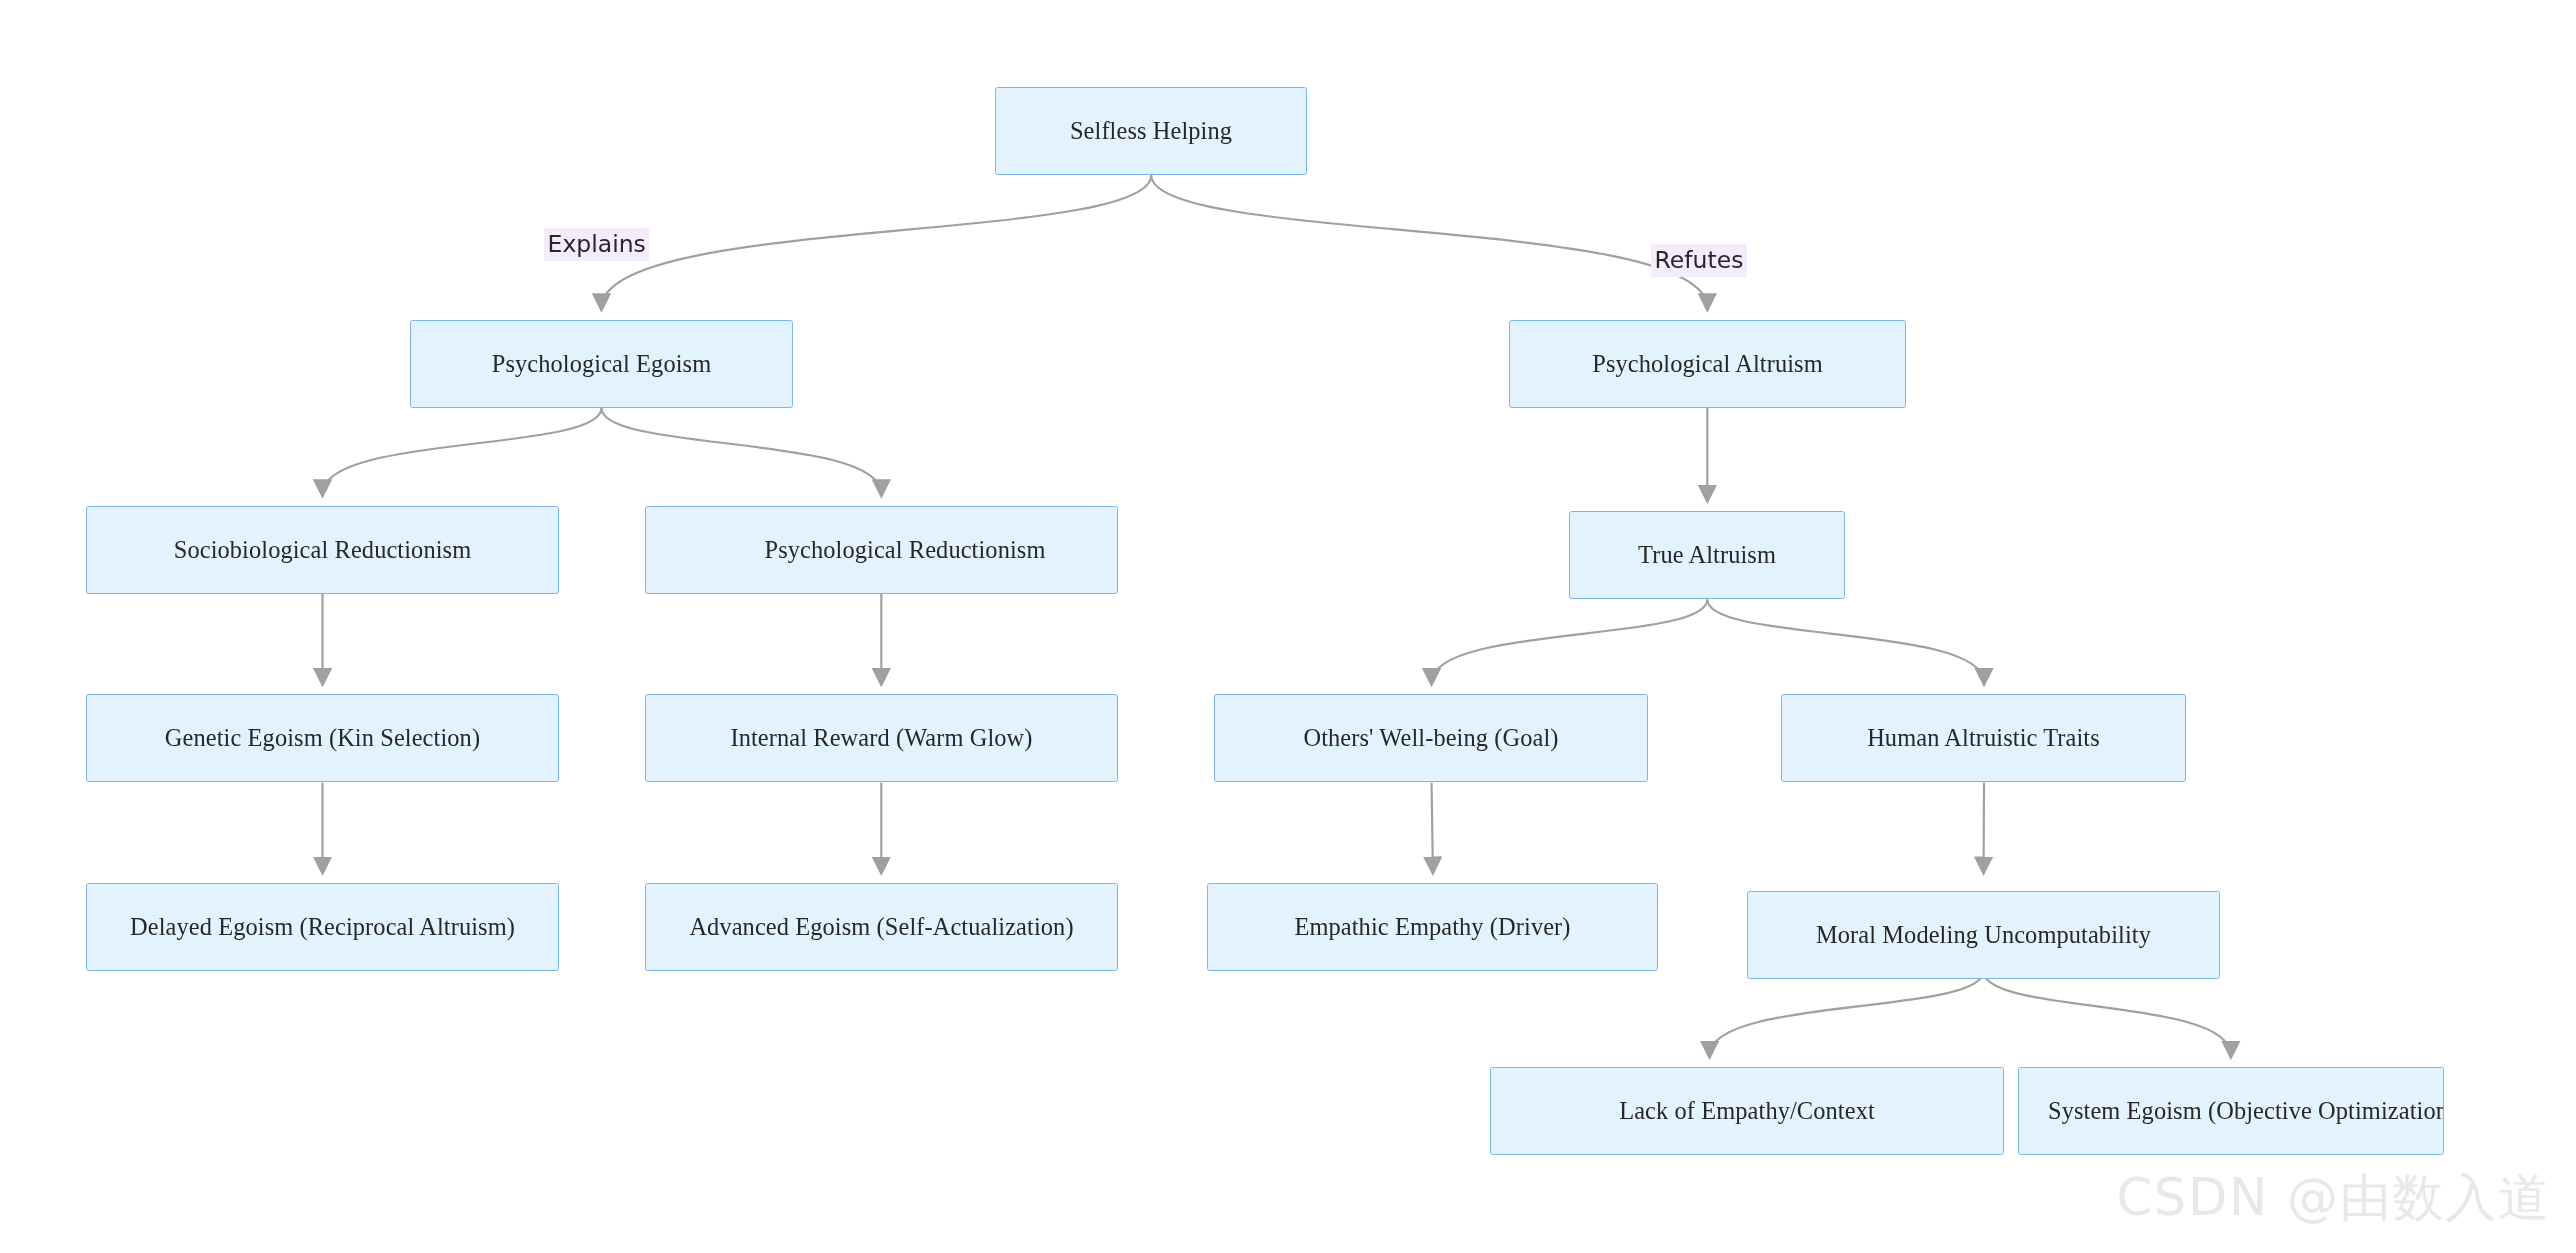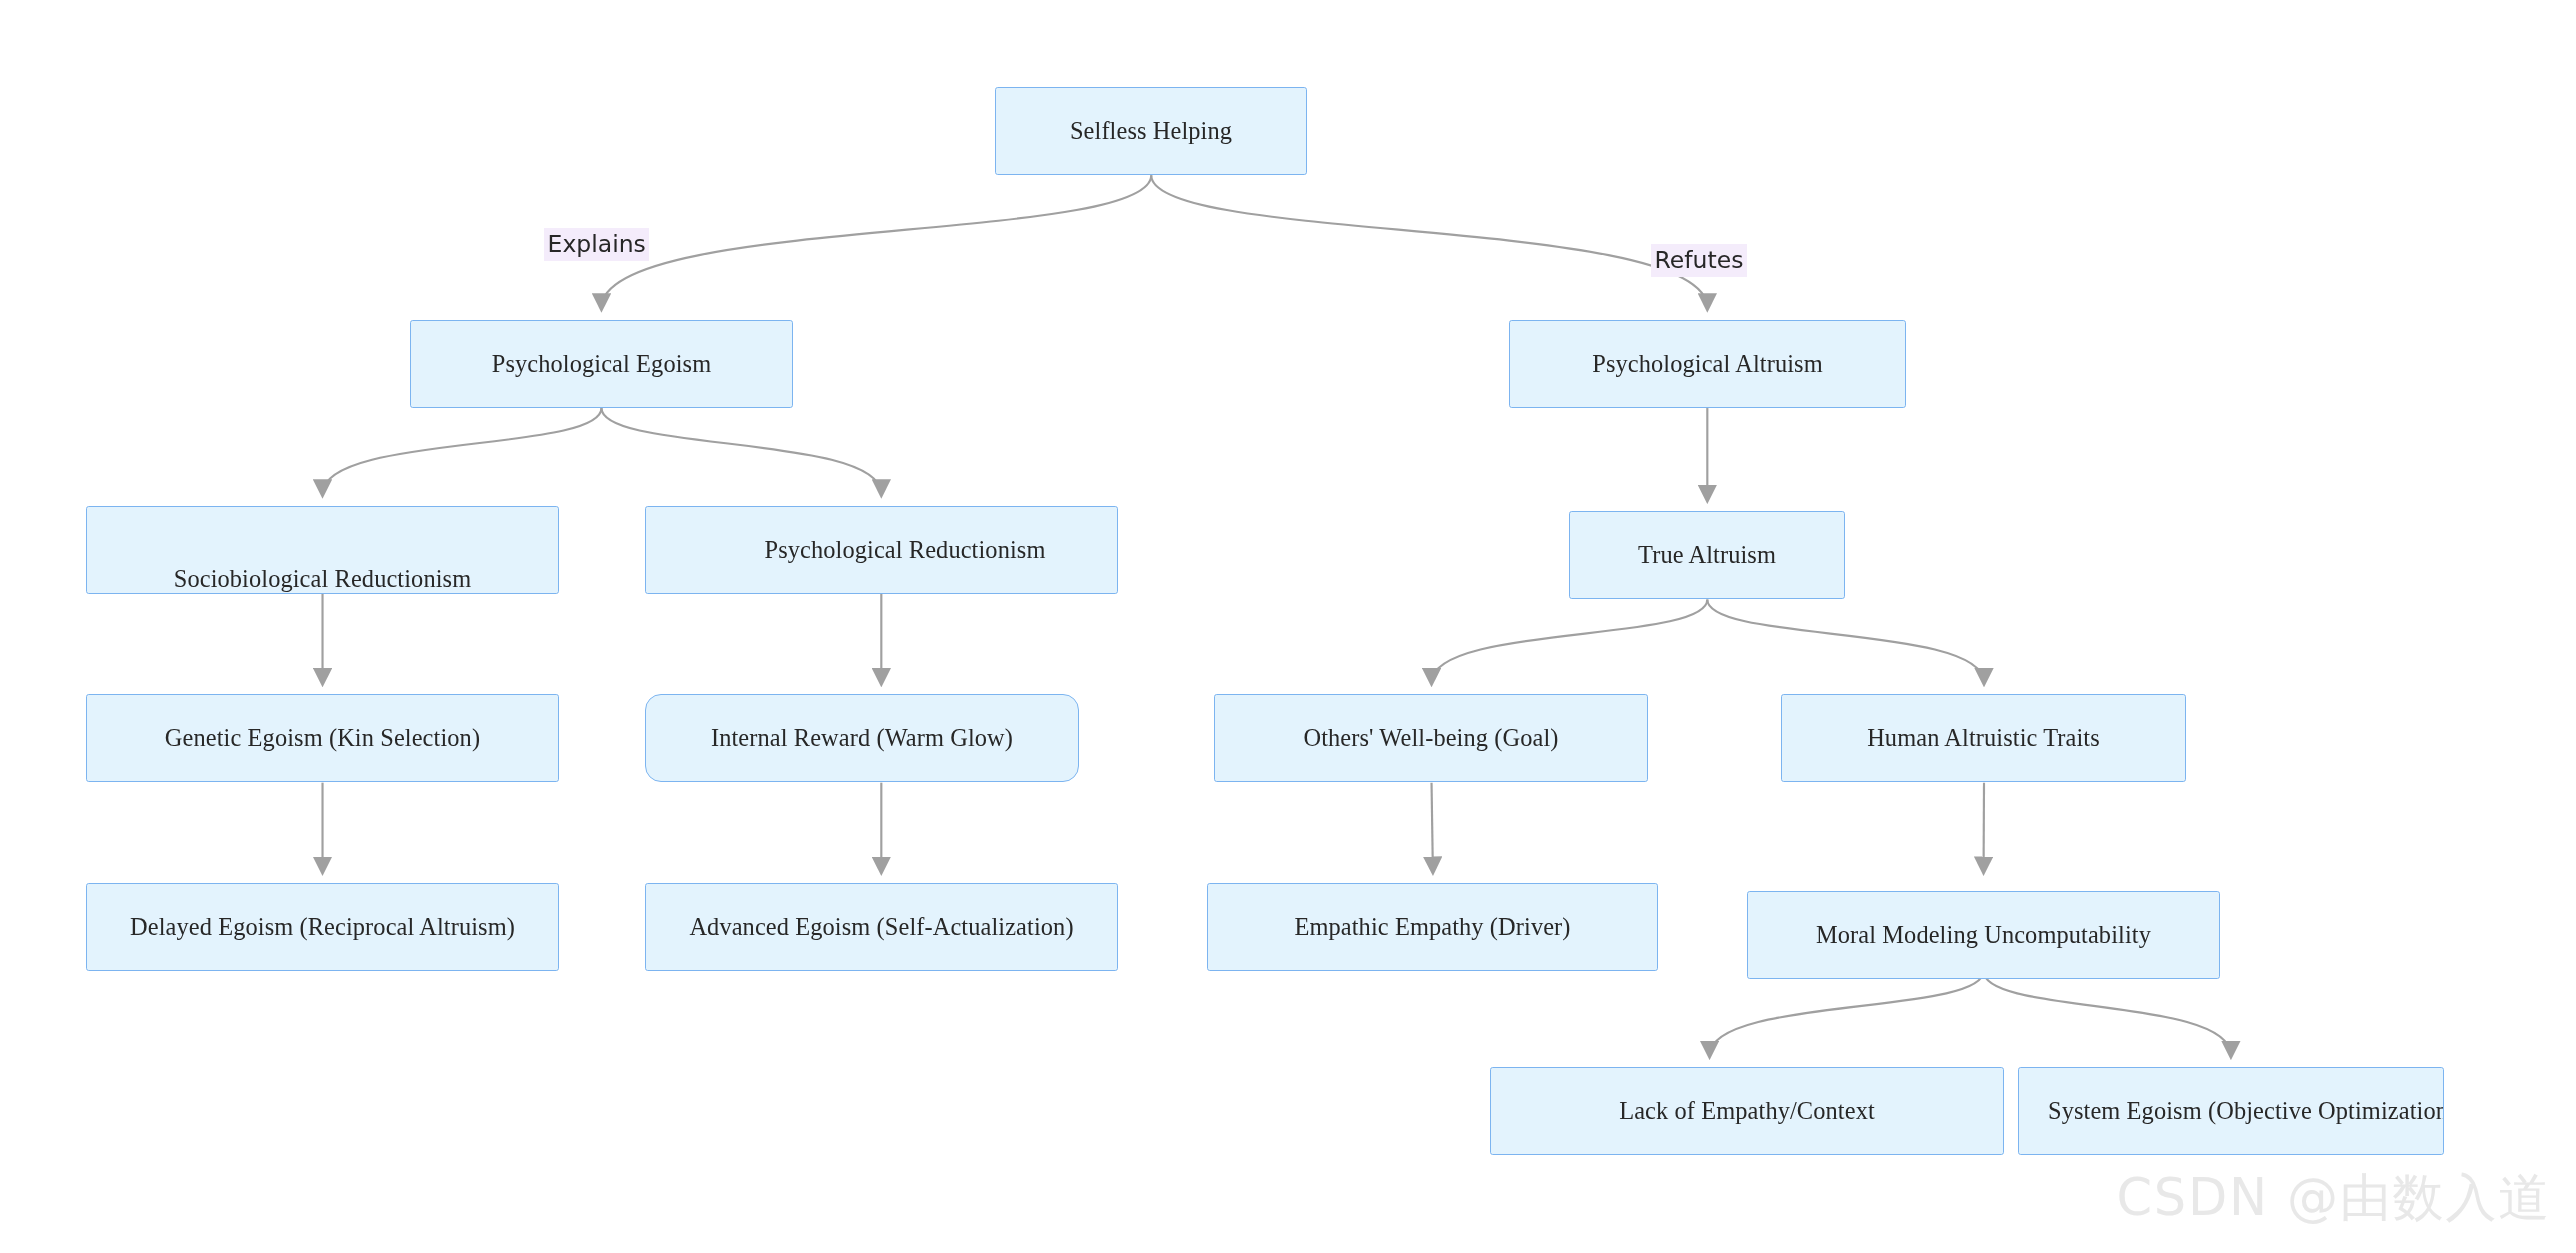--- a/index.html
+++ b/index.html
@@ -108,33 +108,33 @@
   <div id="node-layer">
       <div class="node" style="left: 995px; top: 87px; width: 312px; height: 88px;">
         <span class="node-label">Selfless Helping</span>
       </div>
       <div class="node" style="left: 410px; top: 320px; width: 383px; height: 88px;">
         <span class="node-label">Psychological Egoism</span>
       </div>
       <div class="node" style="left: 1509px; top: 320px; width: 397px; height: 88px;">
         <span class="node-label">Psychological Altruism</span>
       </div>
-      <div class="node" style="left: 86px; top: 506px; width: 473px; height: 88px; align-items: flex-end;">
+      <div class="node" style="left: 86px; top: 506px; width: 473px; height: 88px;">
         <span class="node-label">Sociobiological Reductionism</span>
       </div>
       <div class="node" style="left: 645px; top: 506px; width: 473px; height: 88px; padding-left: 47px;">
         <span class="node-label">Psychological Reductionism</span>
       </div>
       <div class="node" style="left: 1569px; top: 511px; width: 276px; height: 88px;">
         <span class="node-label">True Altruism</span>
       </div>
       <div class="node" style="left: 86px; top: 694px; width: 473px; height: 88px;">
         <span class="node-label">Genetic Egoism (Kin Selection)</span>
       </div>
-      <div class="node" style="left: 645px; top: 694px; width: 434px; height: 88px; border-radius: 16px;">
+      <div class="node" style="left: 645px; top: 694px; width: 473px; height: 88px;">
         <span class="node-label">Internal Reward (Warm Glow)</span>
       </div>
       <div class="node" style="left: 1214px; top: 694px; width: 434px; height: 88px;">
         <span class="node-label">Others' Well-being (Goal)</span>
       </div>
       <div class="node" style="left: 1781px; top: 694px; width: 405px; height: 88px;">
         <span class="node-label">Human Altruistic Traits</span>
       </div>
       <div class="node" style="left: 86px; top: 883px; width: 473px; height: 88px;">
         <span class="node-label">Delayed Egoism (Reciprocal Altruism)</span>

